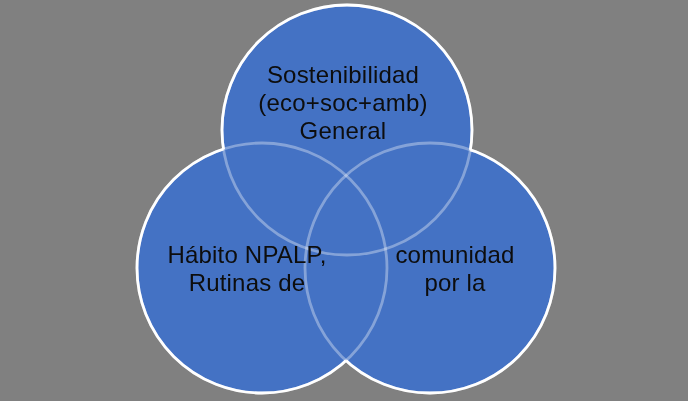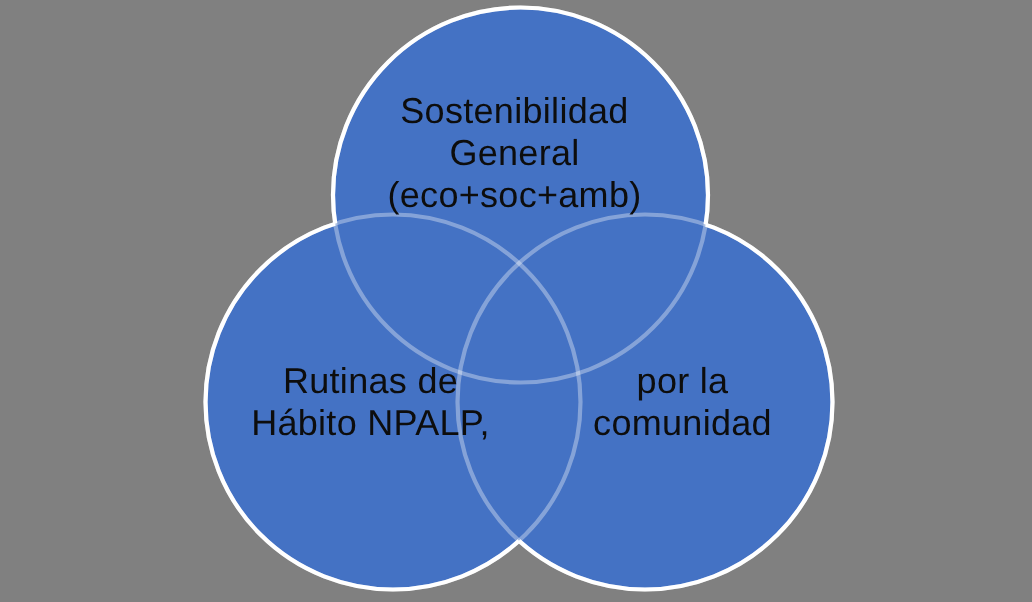--- a/index.html
+++ b/index.html
@@ -78,27 +78,27 @@
       <circle cx="430" cy="268" r="125"></circle>
     </g>
 
     <circle cx="347" cy="130" r="125" fill="none" stroke-width="2.8" mask="url(#hide-left-right)" stroke="#FFFFFF"></circle>
     <circle cx="262" cy="268" r="125" fill="none" stroke-width="2.8" mask="url(#hide-top-right)" stroke="#FFFFFF"></circle>
     <circle cx="430" cy="268" r="125" fill="none" stroke-width="2.8" mask="url(#hide-top-left)" stroke="#FFFFFF"></circle>
   </svg>
 
   <div class="venn-label" id="label-top">
     <span class="line">Sostenibilidad</span>
+    <span class="line">(eco+soc+amb)</span>
     <span class="line">General</span>
-    <span class="line">(eco+soc+amb)</span>
   </div>
 
   <div class="venn-label" id="label-left">
+    <span class="line">Hábito NPALP,</span>
     <span class="line">Rutinas de</span>
-    <span class="line">Hábito NPALP,</span>
   </div>
 
   <div class="venn-label" id="label-right">
+    <span class="line">comunidad</span>
     <span class="line">por la</span>
-    <span class="line">comunidad</span>
   </div>
 
 </div>
 
 </body></html>

